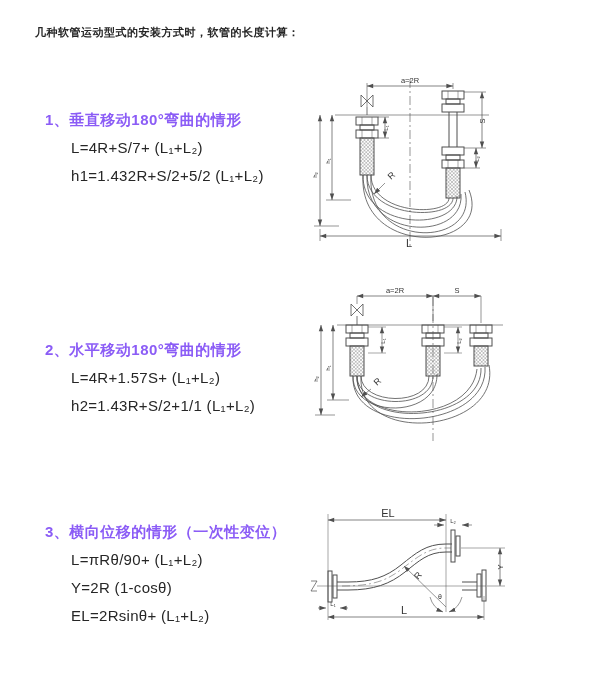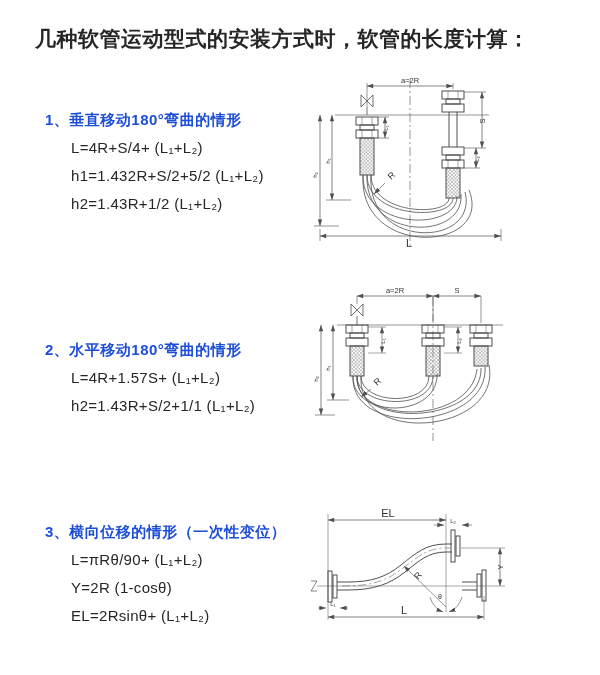--- a/index.html
+++ b/index.html
@@ -1,44 +1,43 @@
 <!DOCTYPE html>
 <html><head>
 <meta charset="utf-8">
 <style>
   html,body{margin:0;padding:0;background:#ffffff;}
   #page{
     position:relative;width:600px;height:675px;background:#ffffff;overflow:hidden;
     font-family:"Liberation Sans",sans-serif;color:#2b2b2b;
   }
   .doc-title{
-    position:absolute;left:35px;top:25px;font-size:21px;font-weight:700;
+    position:absolute;left:35px;top:25px;font-size:11px;font-weight:700;
     letter-spacing:0.5px;color:#262626;
   }
   .section{position:absolute;left:45px;}
-  .sec-heading{font-size:15px;font-weight:600;color:#1d4ed8;letter-spacing:0.5px;line-height:16px;}
+  .sec-heading{font-size:15px;font-weight:600;color:#8b5cf6;letter-spacing:0.5px;line-height:16px;}
   .formula{font-size:15px;color:#262626;margin-top:12px;margin-left:26px;line-height:16px;letter-spacing:0.3px;}
   .fig{position:absolute;}
   svg text{fill:#333;font-family:"Liberation Sans",sans-serif;}
   .dim-label{font-size:7.5px;}
   .dim-label-big{font-size:11px;}
   .dim-label-sm{font-size:6px;}
 </style>
 </head>
 <body>
 
 <div id="page">
 
   <div class="doc-title">几种软管运动型式的安装方式时，软管的长度计算：</div>
 
   <div class="section" style="top:112px;">
     <div class="sec-heading">1、垂直移动180°弯曲的情形</div>
-    <div class="formula">L=4R+S/4+ (L₁+L₂)</div>
+    <div class="formula">L=4R+S/7+ (L₁+L₂)</div>
     <div class="formula">h1=1.432R+S/2+5/2 (L₁+L₂)</div>
-    <div class="formula">h2=1.43R+1/2 (L₁+L₂)</div>
   </div>
 
   <div class="section" style="top:306px;margin-top:36px;">
     <div class="sec-heading">2、水平移动180°弯曲的情形</div>
     <div class="formula">L=4R+1.57S+ (L₁+L₂)</div>
     <div class="formula">h2=1.43R+S/2+1/1 (L₁+L₂)</div>
   </div>
 
   <div class="section" style="top:524px;">
     <div class="sec-heading">3、横向位移的情形（一次性变位）</div>

